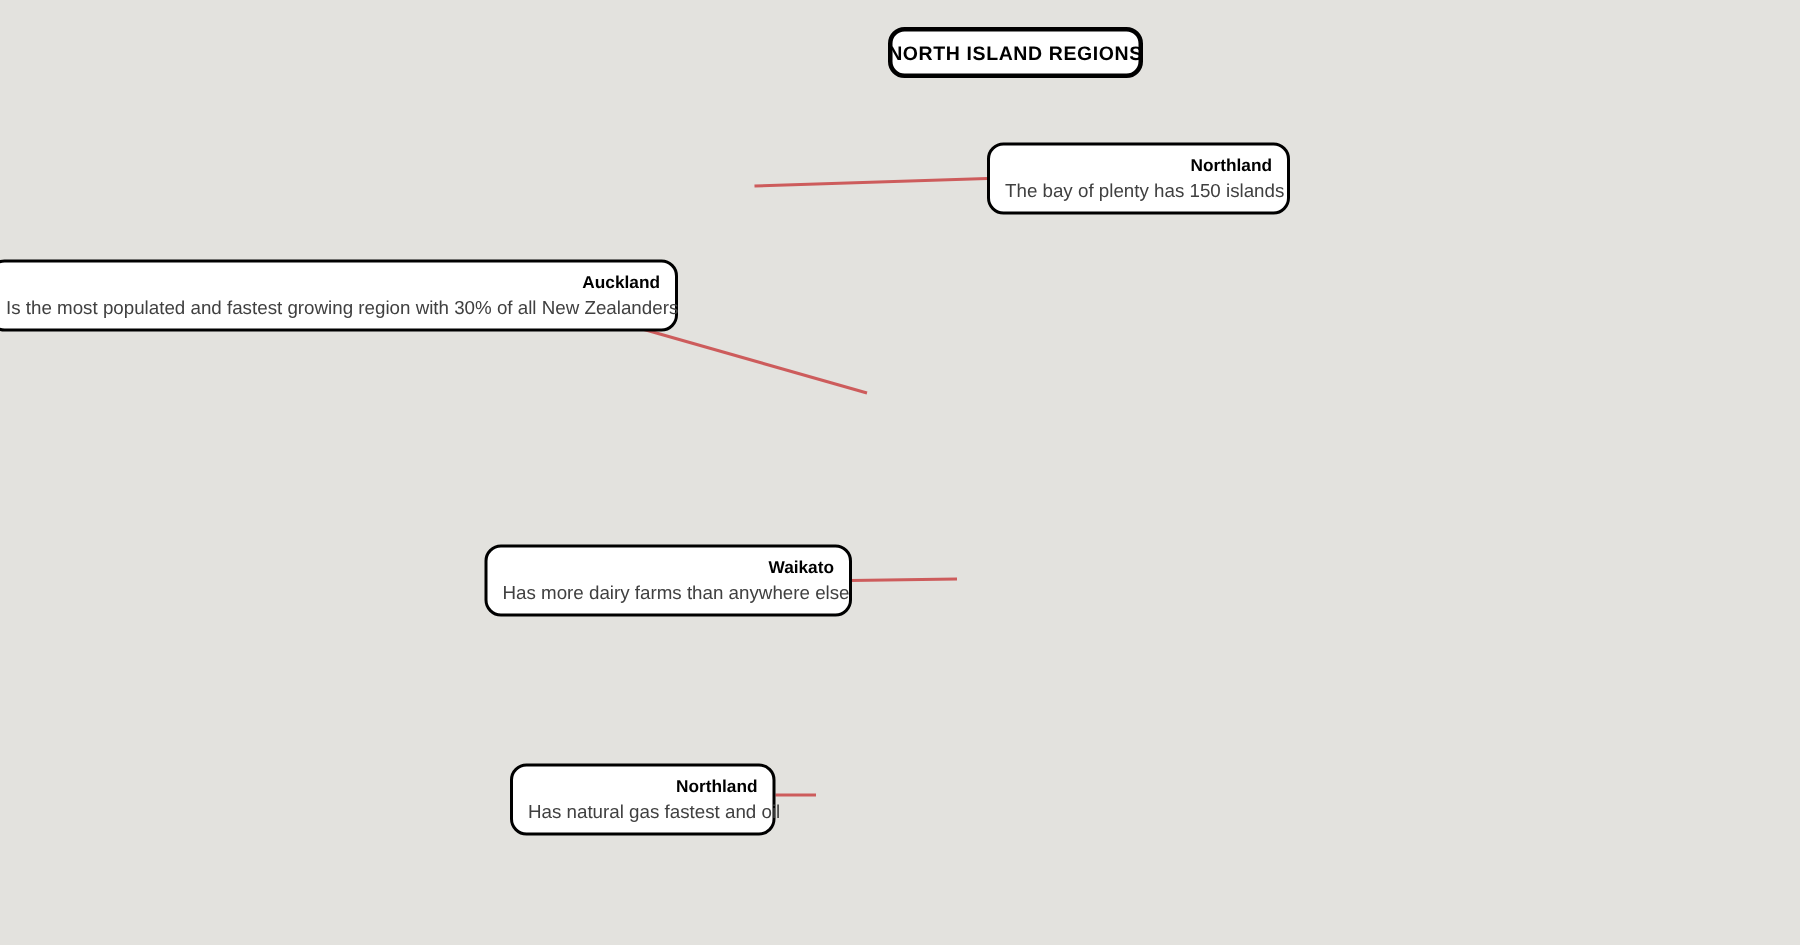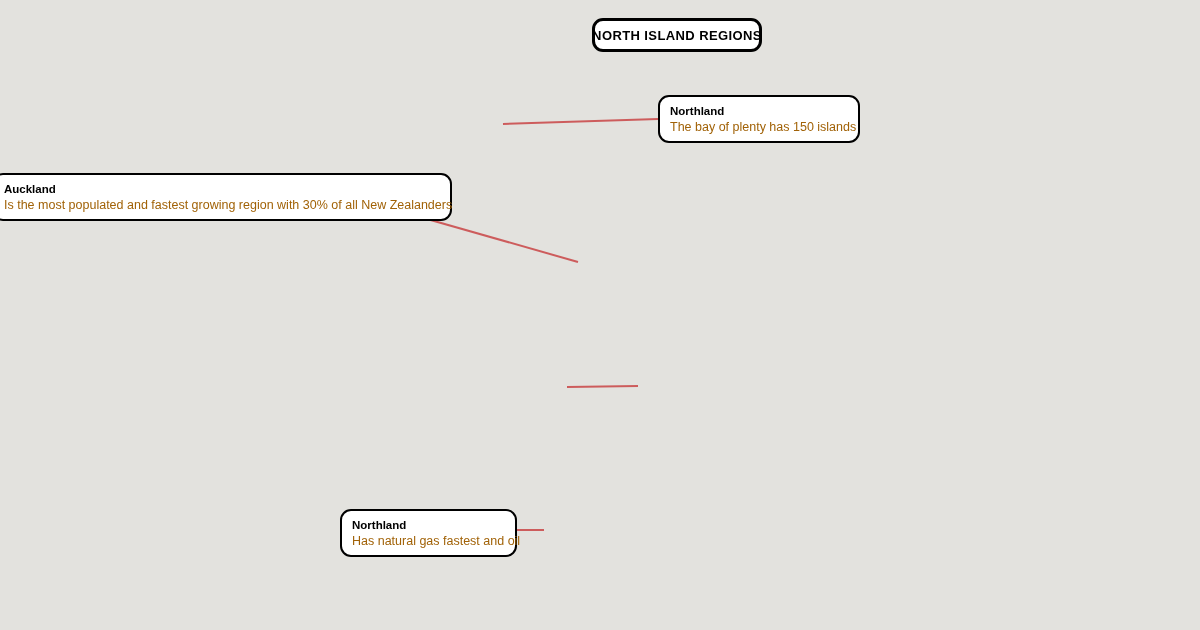--- a/index.html
+++ b/index.html
@@ -27,32 +27,33 @@
     height: 630px;
     pointer-events: none;
   }
   .node {
     position: absolute;
     box-sizing: border-box;
     background: #ffffff;
     border: 2px solid #000000;
     border-radius: 11px;
     padding: 7px 10px 8px 10px;
+    text-align: right;
   }
   .node .node-title {
     font-size: 11.5px;
     font-weight: bold;
     color: #000000;
     line-height: 15px;
     white-space: nowrap;
   }
   .node .node-desc {
     font-size: 12.5px;
     font-weight: normal;
-    color: #a16207;
+    color: #404040;
     line-height: 16px;
     white-space: nowrap;
   }
   #title-node {
     position: absolute;
     box-sizing: border-box;
     background: #ffffff;
     border: 3px solid #000000;
     border-radius: 11px;
     display: flex;
@@ -86,19 +87,23 @@
   <div class="node" style="left:658px; top:95px; width:202px; height:48px;">
     <div class="node-title">Northland</div>
     <div class="node-desc">The bay of plenty has 150 islands</div>
   </div>
 
   <div class="node" style="left:-8px; top:173px; width:460px; height:48px;">
     <div class="node-title">Auckland</div>
     <div class="node-desc">Is the most populated and fastest growing region with 30% of all New Zealanders</div>
   </div>
 
+  <div class="node" style="left:323px; top:363px; width:245px; height:48px;">
+    <div class="node-title">Waikato</div>
+    <div class="node-desc">Has more dairy farms than anywhere else</div>
+  </div>
 
   <div class="node" style="left:340px; top:509px; width:177px; height:48px;">
     <div class="node-title">Northland</div>
     <div class="node-desc">Has natural gas fastest and oil</div>
   </div>
 
 </div>
 
 </body></html>

